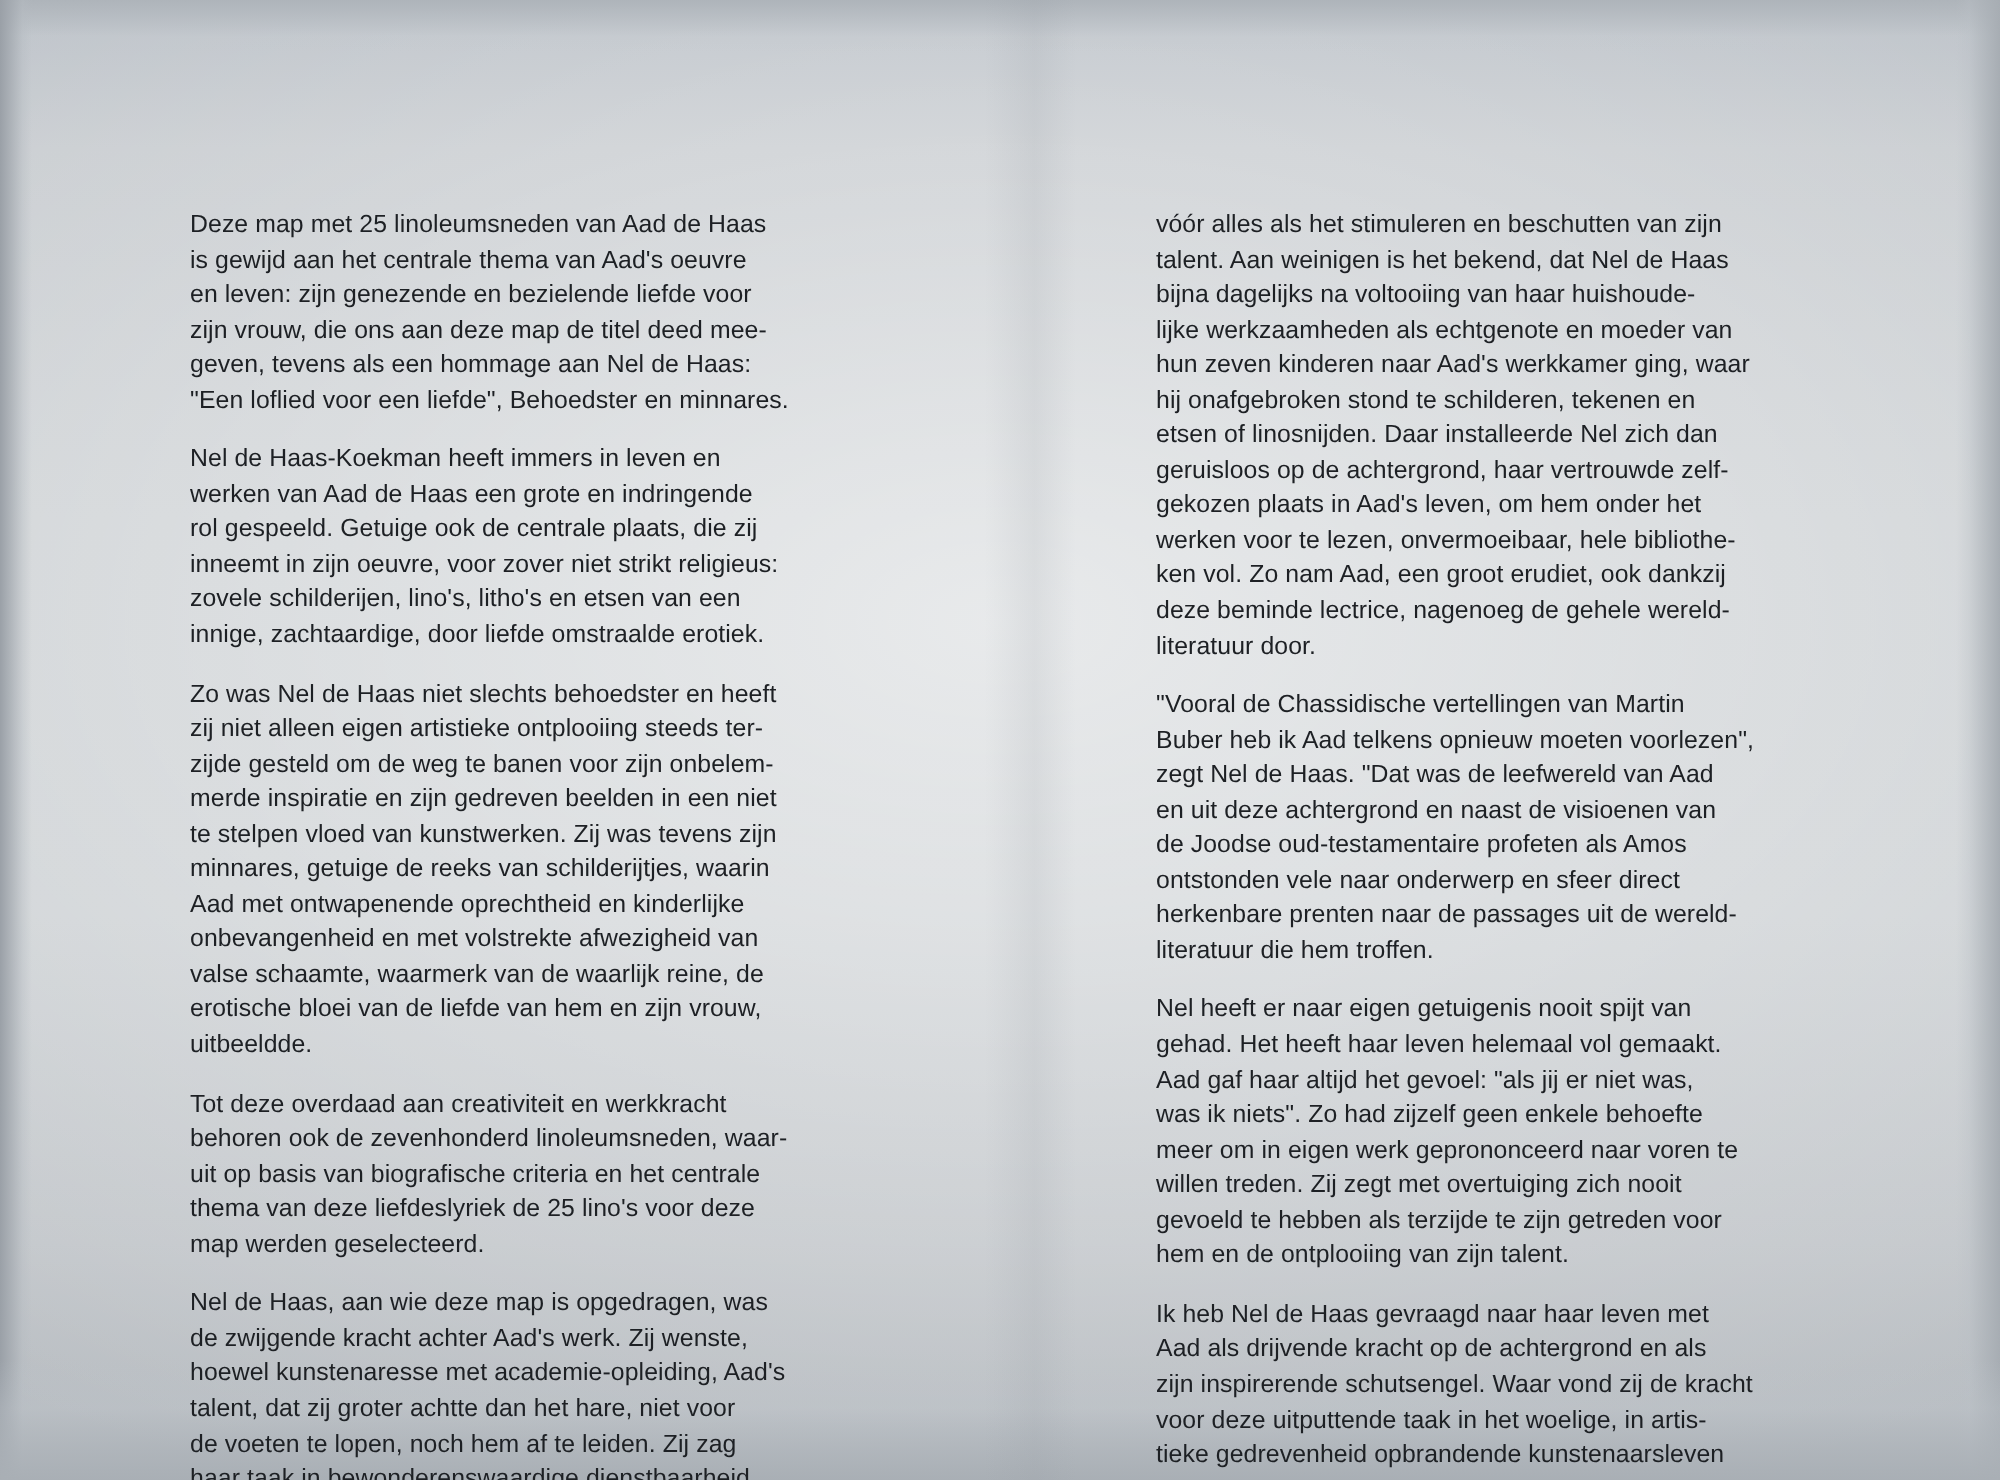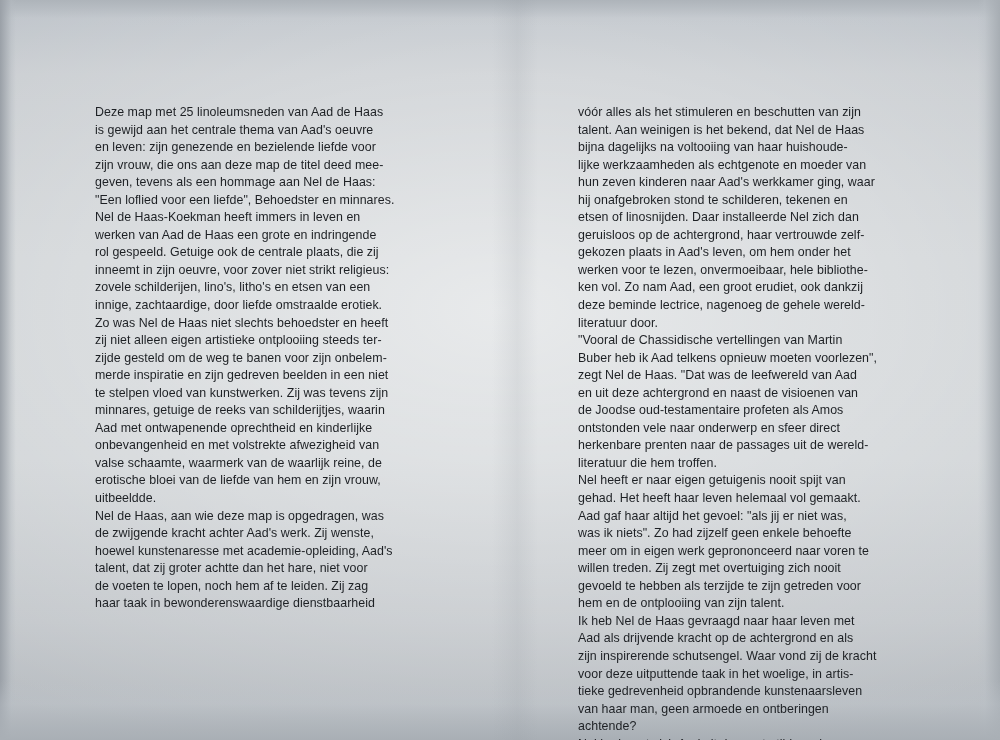--- a/index.html
+++ b/index.html
@@ -76,21 +76,21 @@
   }
   .col-right {
     left: 578px;
     width: 320px;
   }
   .para {
     margin: 0;
     white-space: pre-line;
   }
   .para + .para {
-    margin-top: 0px;
+    margin-top: 12px;
   }
 </style>
 </head>
 <body>
 
 <div class="page">
 
   <div class="edge-top"></div>
   <div class="edge-left"></div>
   <div class="edge-right"></div>
@@ -116,20 +116,25 @@
 zij niet alleen eigen artistieke ontplooiing steeds ter-
 zijde gesteld om de weg te banen voor zijn onbelem-
 merde inspiratie en zijn gedreven beelden in een niet
 te stelpen vloed van kunstwerken. Zij was tevens zijn
 minnares, getuige de reeks van schilderijtjes, waarin
 Aad met ontwapenende oprechtheid en kinderlijke
 onbevangenheid en met volstrekte afwezigheid van
 valse schaamte, waarmerk van de waarlijk reine, de
 erotische bloei van de liefde van hem en zijn vrouw,
 uitbeeldde.</p>
+      <p class="para">Tot deze overdaad aan creativiteit en werkkracht
+behoren ook de zevenhonderd linoleumsneden, waar-
+uit op basis van biografische criteria en het centrale
+thema van deze liefdeslyriek de 25 lino's voor deze
+map werden geselecteerd.</p>
       <p class="para">Nel de Haas, aan wie deze map is opgedragen, was
 de zwijgende kracht achter Aad's werk. Zij wenste,
 hoewel kunstenaresse met academie-opleiding, Aad's
 talent, dat zij groter achtte dan het hare, niet voor
 de voeten te lopen, noch hem af te leiden. Zij zag
 haar taak in bewonderenswaardige dienstbaarheid</p>
     </div>
 
     <div class="col col-right">
       <p class="para">vóór alles als het stimuleren en beschutten van zijn

